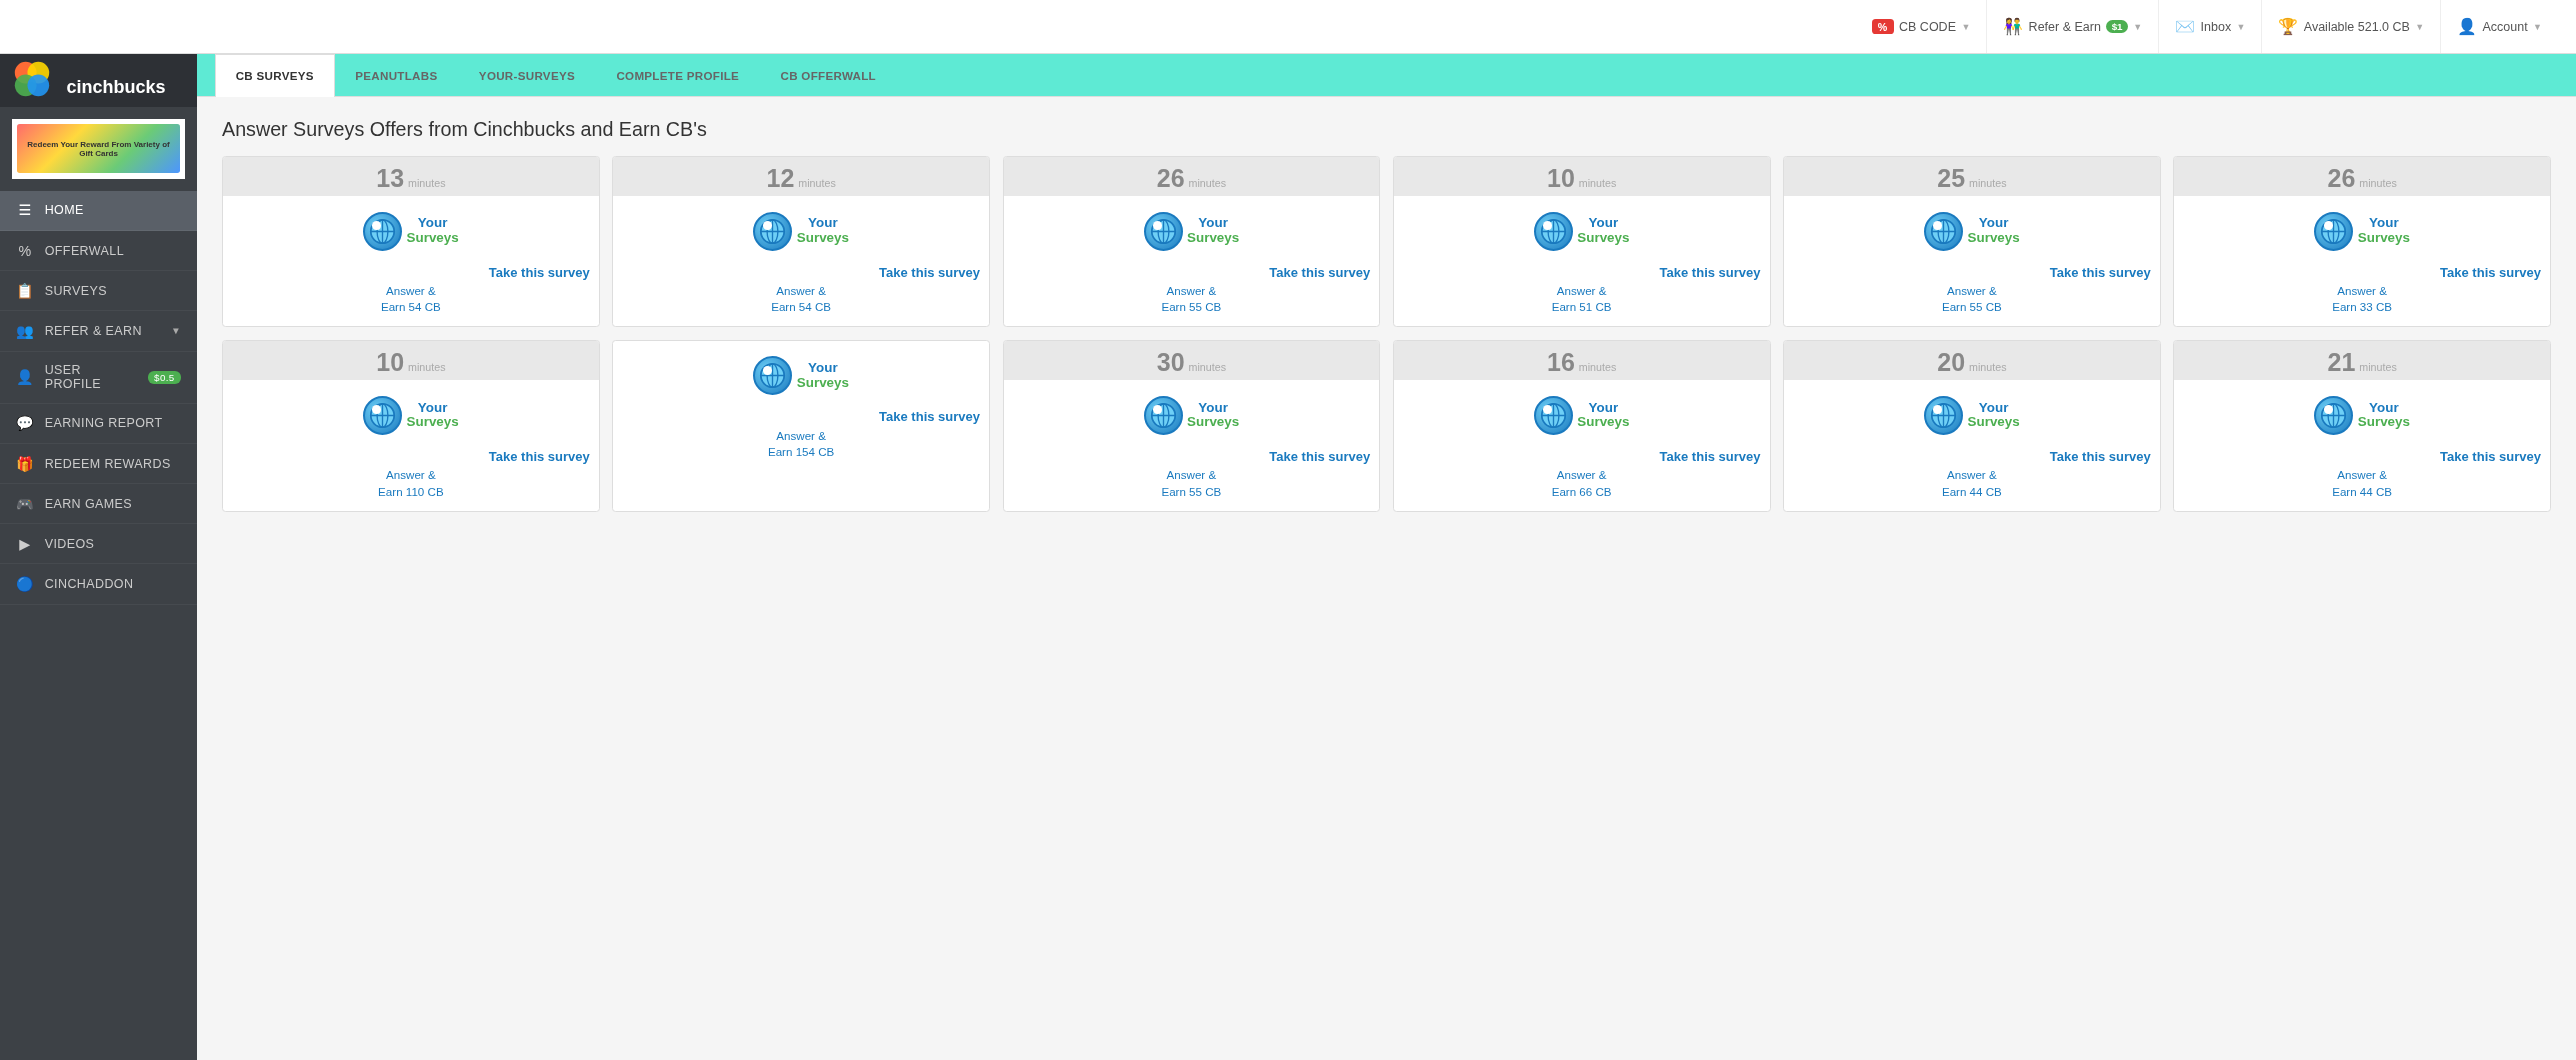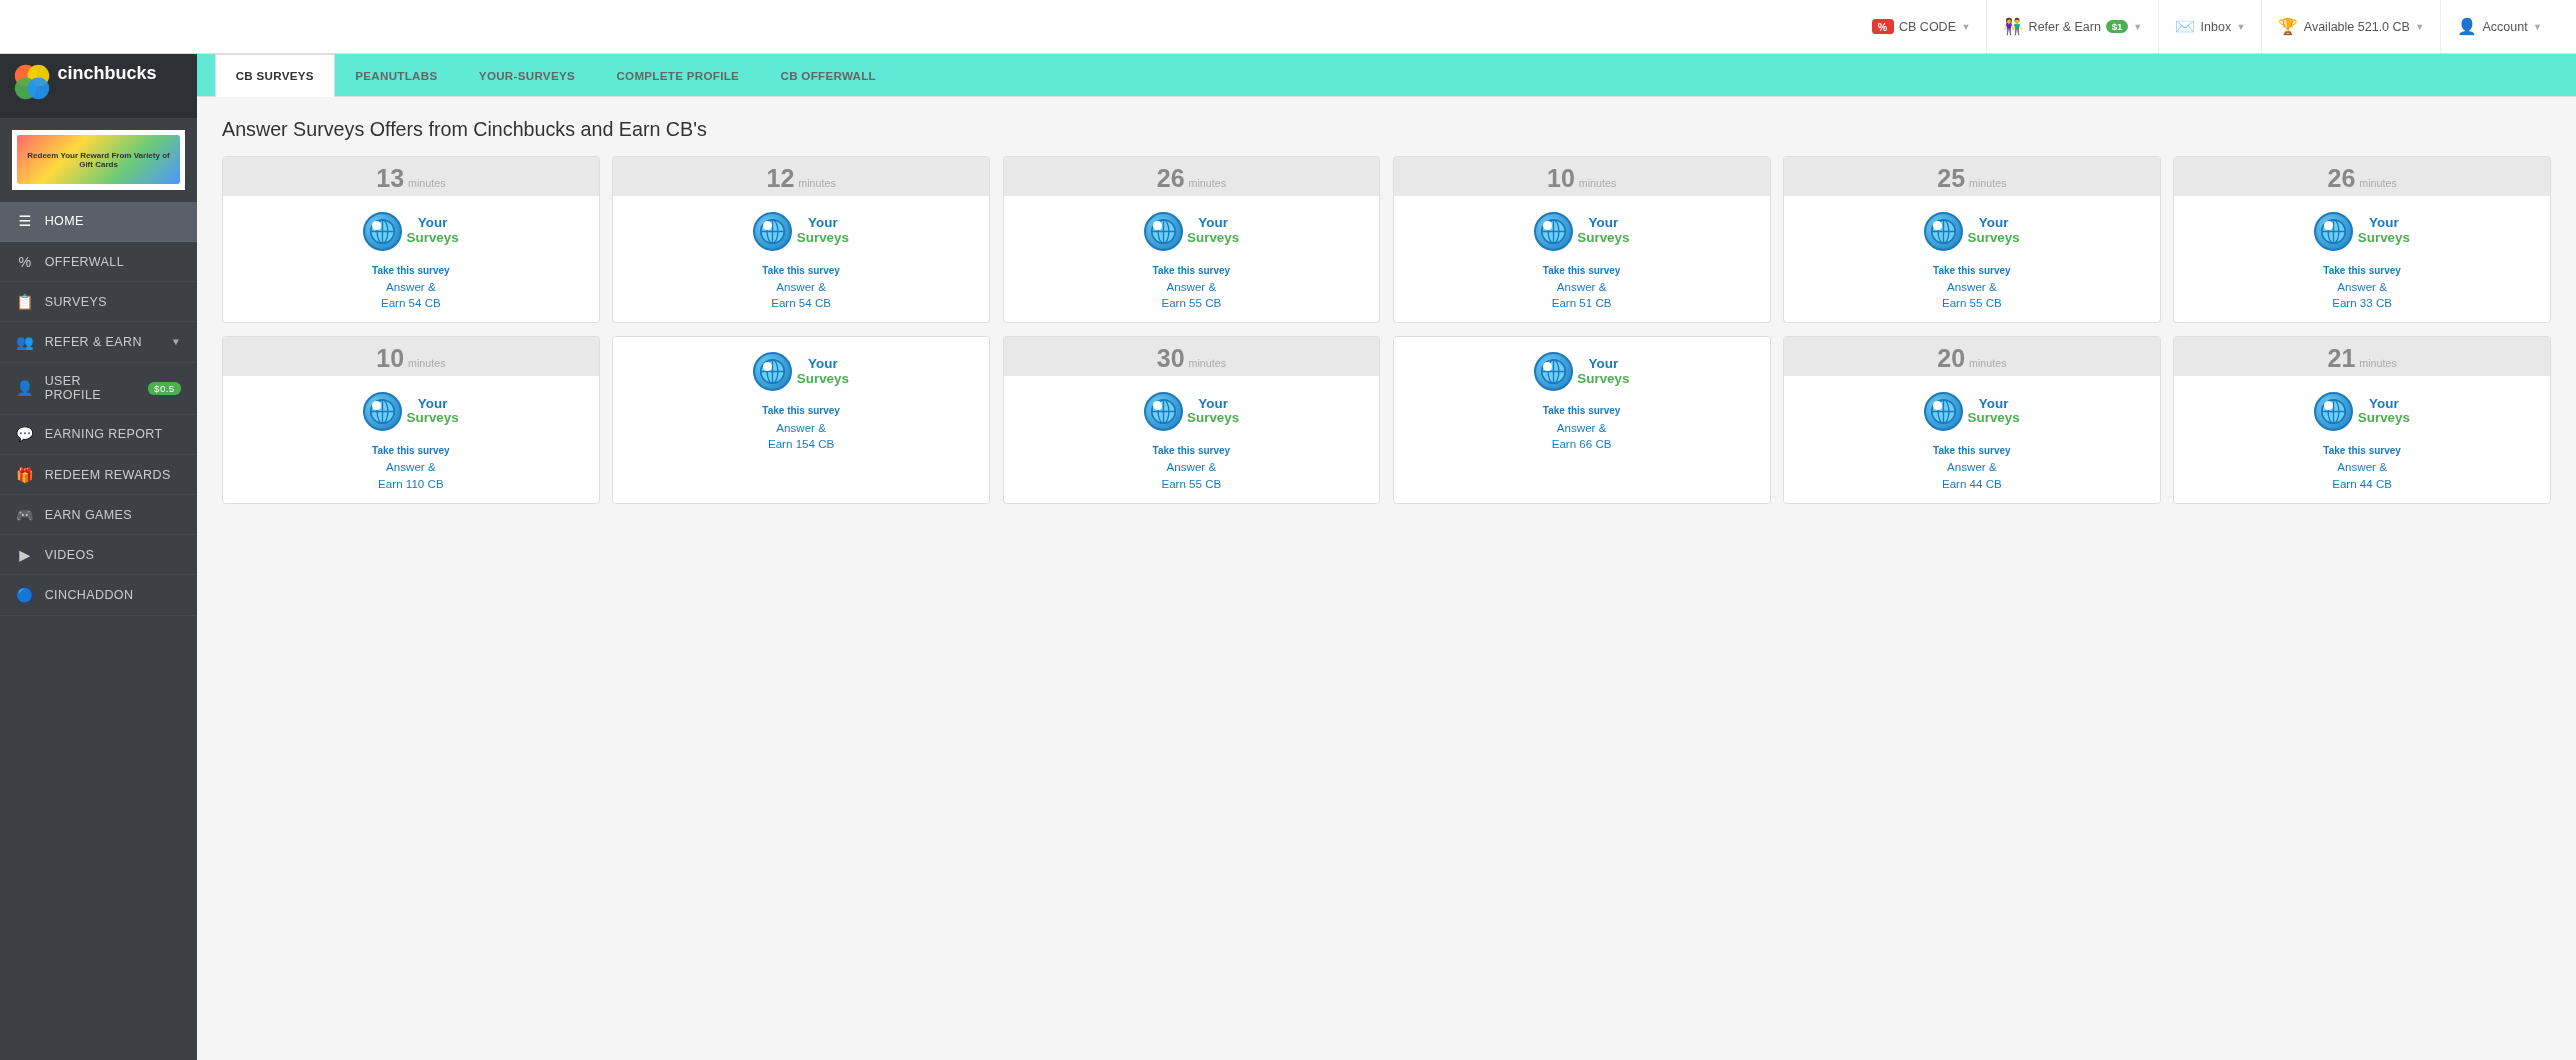--- a/index.html
+++ b/index.html
@@ -57,23 +57,23 @@
       color: #fff;
       flex-shrink: 0;
       display: flex;
       flex-direction: column;
       overflow-y: auto;
     }
     .sidebar-logo {
       background: #2d3035;
       padding: 9px 12.5px;
       display: flex;
-      align-items: flex-start;
-      gap: 7px;
-      height: 64px;
+      align-items: flex-end;
+      gap: 16px;
+      height: 53px;
     }
     .logo-icon {
       width: 38px;
       height: 38px;
     }
     .logo-text {
       font-size: 18px;
       font-weight: bold;
       color: #fff;
     }
@@ -241,25 +241,26 @@
     .ys-text {
       font-size: 13.4px;
       font-weight: bold;
       color: #1a7abf;
       line-height: 1.1;
     }
     .ys-text span { color: #4caf50; }
 
     .card-link {
       color: #1a7abf;
-      font-size: 10px;
+      font-size: 13px;
       font-weight: bold;
       display: block;
       margin-bottom: 3.6px;
       text-decoration: none;
+      text-align: right;
     }
     .card-earn {
       color: #1a7abf;
       font-size: 11.6px;
       line-height: 1.4;
     }
   </style>
 </head>
 <body>
 
@@ -575,20 +576,24 @@
             </svg>
           </div>
           <div class="ys-text">Your<br><span>Surveys</span></div>
         </div>
       </div>
       <a class="card-link">Take this survey</a>
       <div class="card-earn">Answer &amp;<br>Earn 55 CB</div>
     </div>
   </div>
         <div class="survey-card">
+    <div class="card-header">
+      <span class="card-minutes-big">16</span>
+      <span class="card-minutes-label"> minutes</span>
+    </div>
     <div class="card-body">
       <div class="card-logo">
         <div class="yoursurveys-logo">
           <div class="ys-globe">
             <svg width="27" height="27" viewBox="0 0 30 30">
               <circle cx="15" cy="15" r="13" fill="#6ecff6" stroke="#1a7abf" stroke-width="2"></circle>
               <ellipse cx="15" cy="15" rx="6" ry="13" fill="none" stroke="#1a7abf" stroke-width="1.5"></ellipse>
               <line x1="2" y1="15" x2="28" y2="15" stroke="#1a7abf" stroke-width="1.5"></line>
               <line x1="15" y1="2" x2="15" y2="28" stroke="#1a7abf" stroke-width="1.5"></line>
               <circle cx="10" cy="10" r="3" fill="rgba(255,255,255,0.5)"></circle>

